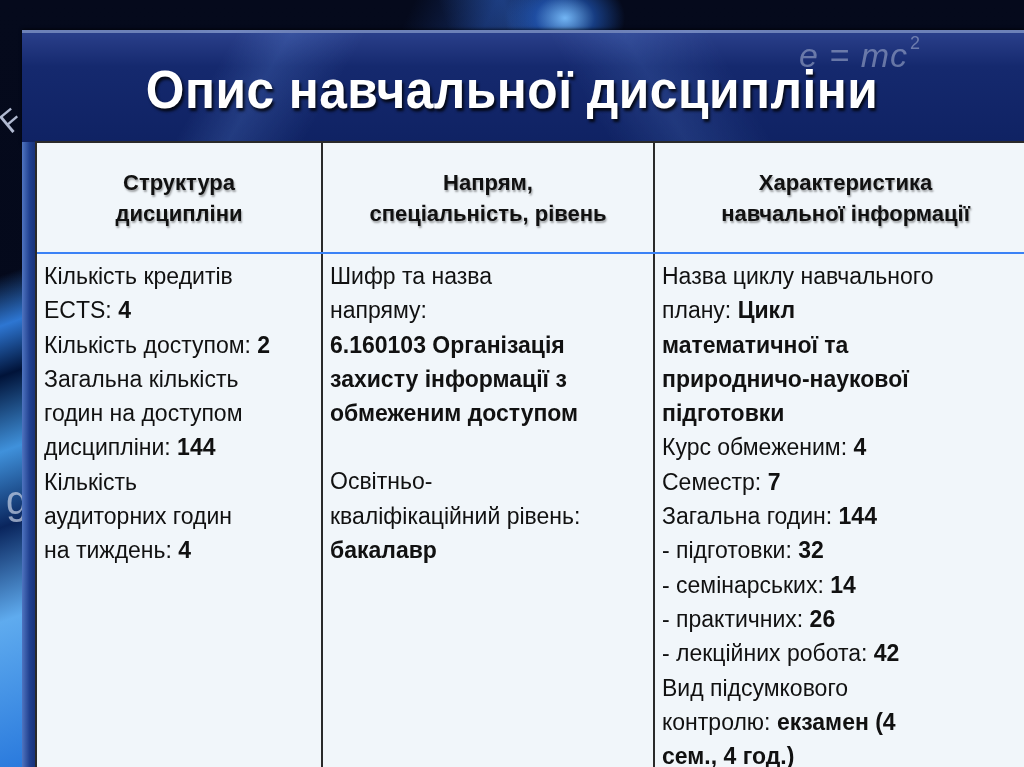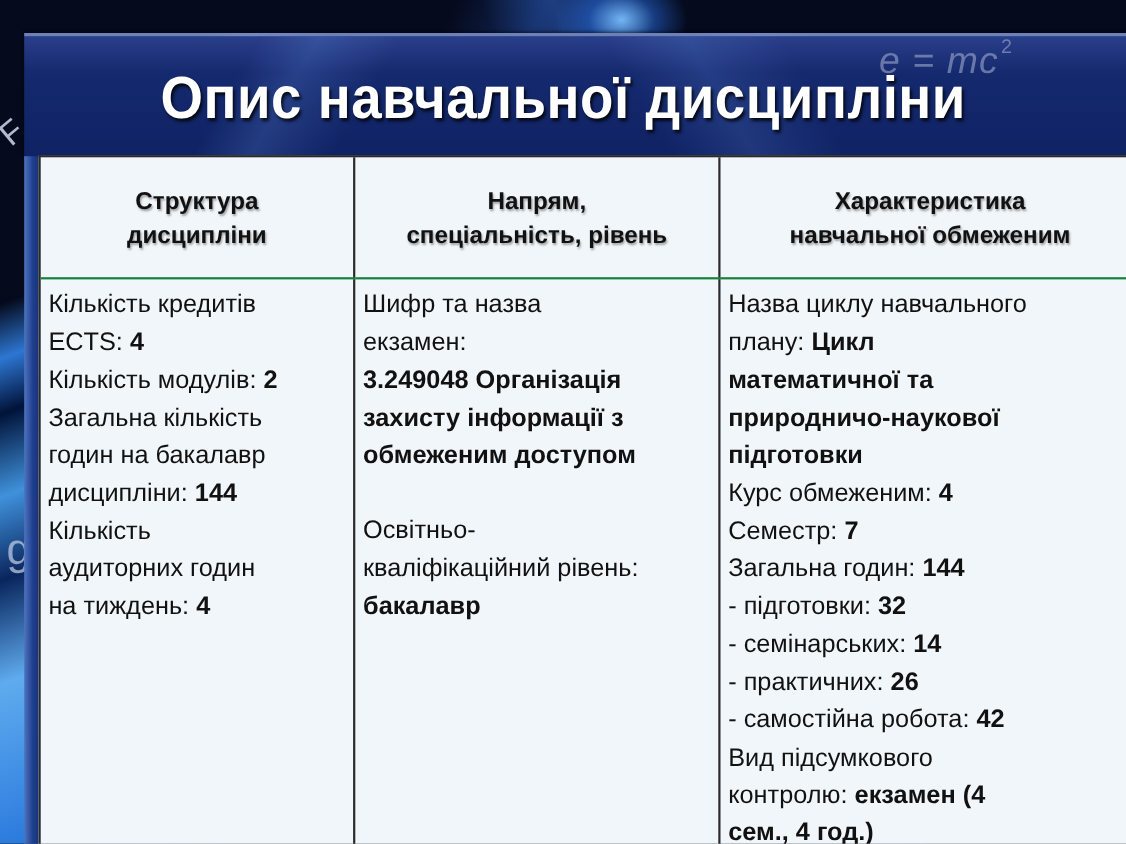--- a/index.html
+++ b/index.html
@@ -65,21 +65,21 @@
       border-collapse: collapse; width: 100%; table-layout: fixed;
       color: #111;
     }
     col.c1 { width: 285px; }
     col.c2 { width: 332px; }
     col.c3 { width: 383px; }
     th {
       height: 109px; vertical-align: middle; text-align: center;
       font-size: 22px; font-weight: bold; line-height: 31px;
       text-shadow: 1px 2px 2px rgba(0,0,0,0.35);
-      border-right: 2px solid #2a2a2a; border-bottom: 2px solid #15803d;
+      border-right: 2px solid #2a2a2a; border-bottom: 2px solid #3b82f6;
       padding: 0 4px;
     }
     td {
       vertical-align: top; text-align: left;
       font-size: 23px; line-height: 34.3px;
       border-right: 2px solid #2a2a2a;
       padding: 5px 4px 0 7px; height: 520px;
     }
     td .line { display: block; white-space: nowrap; }
     td b { font-weight: bold; }
@@ -104,60 +104,60 @@
   <table>
     <colgroup>
         <col class="c1">
         <col class="c2">
         <col class="c3">
       </colgroup>
     <thead>
       <tr>
         <th><span>Структура</span><br><span>дисципліни</span></th>
         <th><span>Напрям,</span><br><span>спеціальність, рівень</span></th>
-        <th><span>Характеристика</span><br><span>навчальної обмеженим</span></th>
+        <th><span>Характеристика</span><br><span>навчальної інформації</span></th>
       </tr>
     </thead>
     <tbody>
       <tr>
         <td>
           <span class="line">Кількість кредитів</span>
           <span class="line"><span>ECTS: </span><b>4</b></span>
-          <span class="line"><span>Кількість модулів: </span><b>2</b></span>
+          <span class="line"><span>Кількість доступом: </span><b>2</b></span>
           <span class="line">Загальна кількість</span>
-          <span class="line">годин на бакалавр</span>
+          <span class="line">годин на доступом</span>
           <span class="line"><span>дисципліни: </span><b>144</b></span>
           <span class="line">Кількість</span>
           <span class="line">аудиторних годин</span>
           <span class="line"><span>на тиждень: </span><b>4</b></span>
         </td>
         <td>
           <span class="line">Шифр та назва</span>
-          <span class="line">екзамен:</span>
-          <b class="line">3.249048 Організація</b>
+          <span class="line">напряму:</span>
+          <b class="line">6.160103 Організація</b>
           <b class="line">захисту інформації з</b>
           <b class="line">обмеженим доступом</b>
           <span class="gap"></span>
           <span class="line">Освітньо-</span>
           <span class="line">кваліфікаційний рівень:</span>
           <b class="line">бакалавр</b>
         </td>
         <td>
           <span class="line">Назва циклу  навчального</span>
           <span class="line"><span>плану: </span><b>Цикл</b></span>
           <b class="line">математичної та</b>
           <b class="line">природничо-наукової</b>
           <b class="line">підготовки</b>
           <span class="line"><span>Курс обмеженим: </span><b>4</b></span>
           <span class="line"><span>Семестр: </span><b>7</b></span>
           <span class="line"><span>Загальна годин: </span><b>144</b></span>
           <span class="line"><span>- підготовки: </span><b>32</b></span>
           <span class="line"><span>- семінарських: </span><b>14</b></span>
           <span class="line"><span>- практичних: </span><b>26</b></span>
-          <span class="line"><span>- самостійна робота: </span><b>42</b></span>
+          <span class="line"><span>- лекційних робота: </span><b>42</b></span>
           <span class="line">Вид підсумкового</span>
           <span class="line"><span>контролю: </span><b>екзамен (4</b></span>
           <b class="line">сем., 4 год.)</b>
         </td>
       </tr>
     </tbody>
   </table>
 </div>
 
 </body></html>

